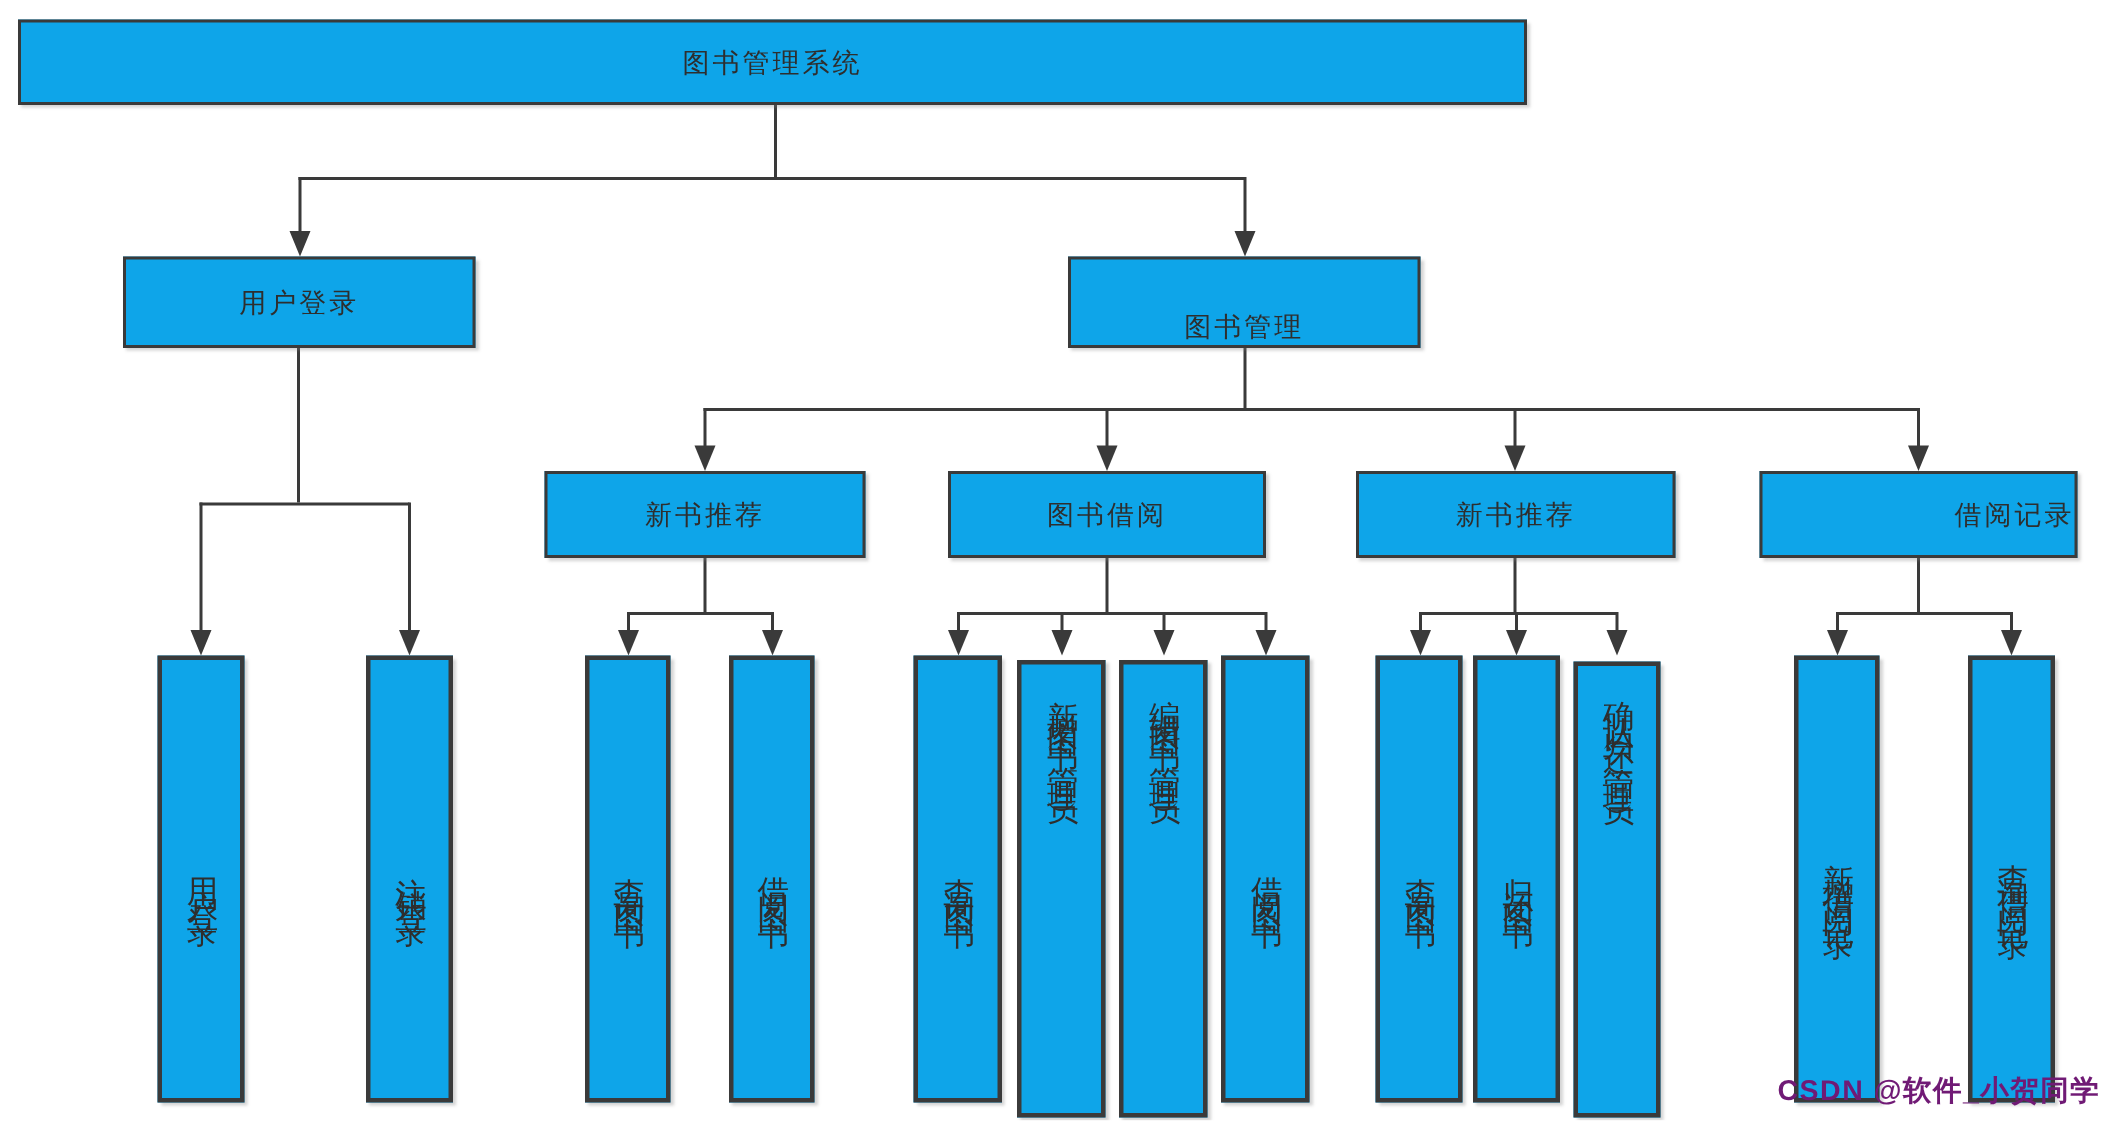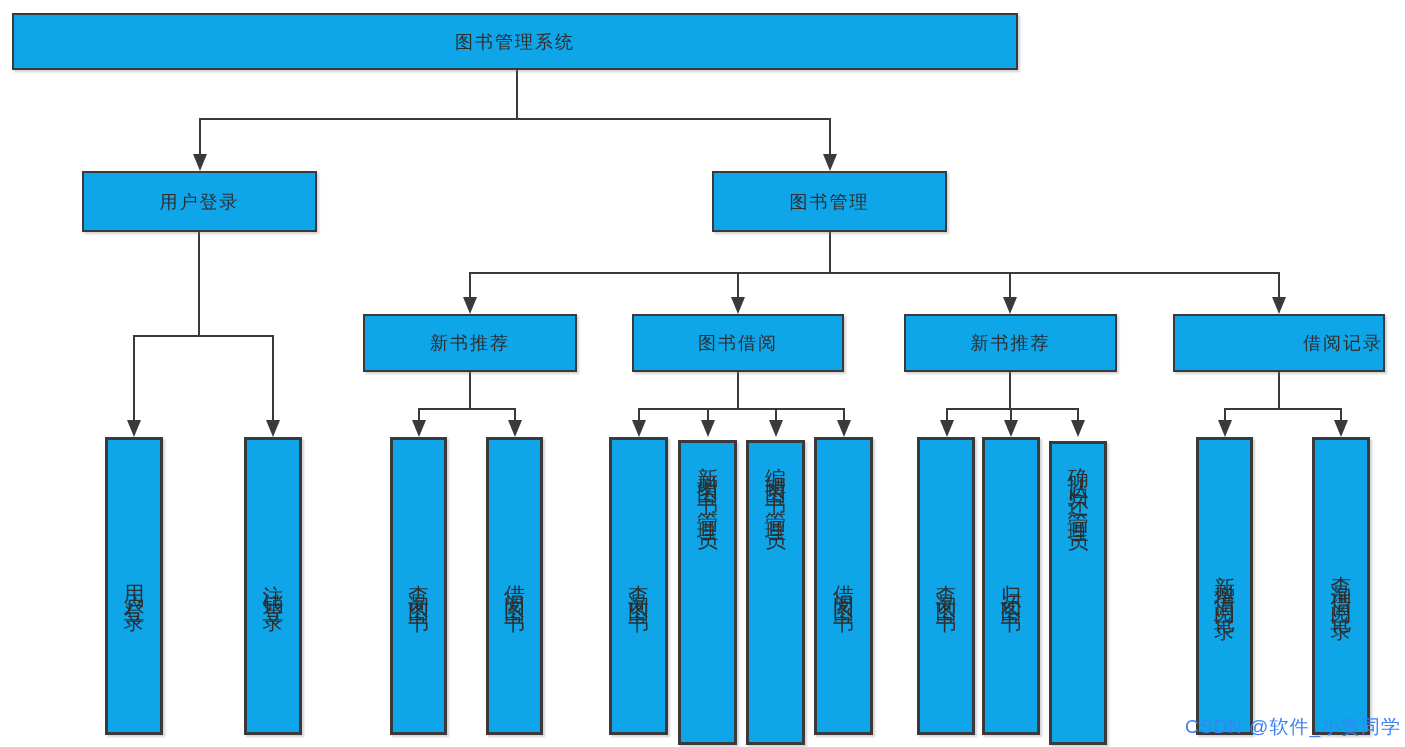--- a/index.html
+++ b/index.html
@@ -39,25 +39,26 @@
     width: 0; height: 0;
     border-left: 7px solid transparent;
     border-right: 7px solid transparent;
     border-top: 17px solid #3a3a3a;
     z-index: 1;
   }
   .watermark {
     position: absolute;
     left: 1185px;
     top: 714px;
-    color: #3b82f6;
+    color: #701a75;
     font-size: 19px;
     letter-spacing: 1px;
     z-index: 6;
     white-space: nowrap;
+    font-weight: bold;
   }
 </style>
 </head>
 <body>
 
 <div class="stage">
 
   <div class="box" style="left:12px; top:13px; width:1006px; height:57px;">
     <span class="lbl">图书管理系统</span>
   </div>
@@ -65,21 +66,21 @@
   <div class="vline" style="left:516px; top:70px; height:48px;"></div>
   <div class="hline" style="left:199px; top:118px; width:631px;"></div>
   <div class="vline" style="left:199px; top:118px; height:37px;"></div>
   <div class="arrow" style="left:193px; top:154px;"></div>
   <div class="vline" style="left:829px; top:118px; height:37px;"></div>
   <div class="arrow" style="left:823px; top:154px;"></div>
 
   <div class="box" style="left:82px; top:171px; width:235px; height:61px;">
     <span class="lbl">用户登录</span>
   </div>
-  <div class="box" style="left:712px; top:171px; width:235px; height:61px;">
+  <div class="box" style="left:712px; top:171px; width:235px; height:61px;align-items:flex-end;">
     <span class="lbl">图书管理</span>
   </div>
 
   <div class="vline" style="left:198px; top:232px; height:103px;"></div>
   <div class="hline" style="left:133px; top:335px; width:140px;"></div>
   <div class="vline" style="left:133px; top:335px; height:86px;"></div>
   <div class="arrow" style="left:127px; top:420px;"></div>
   <div class="vline" style="left:272px; top:335px; height:86px;"></div>
   <div class="arrow" style="left:266px; top:420px;"></div>
 

